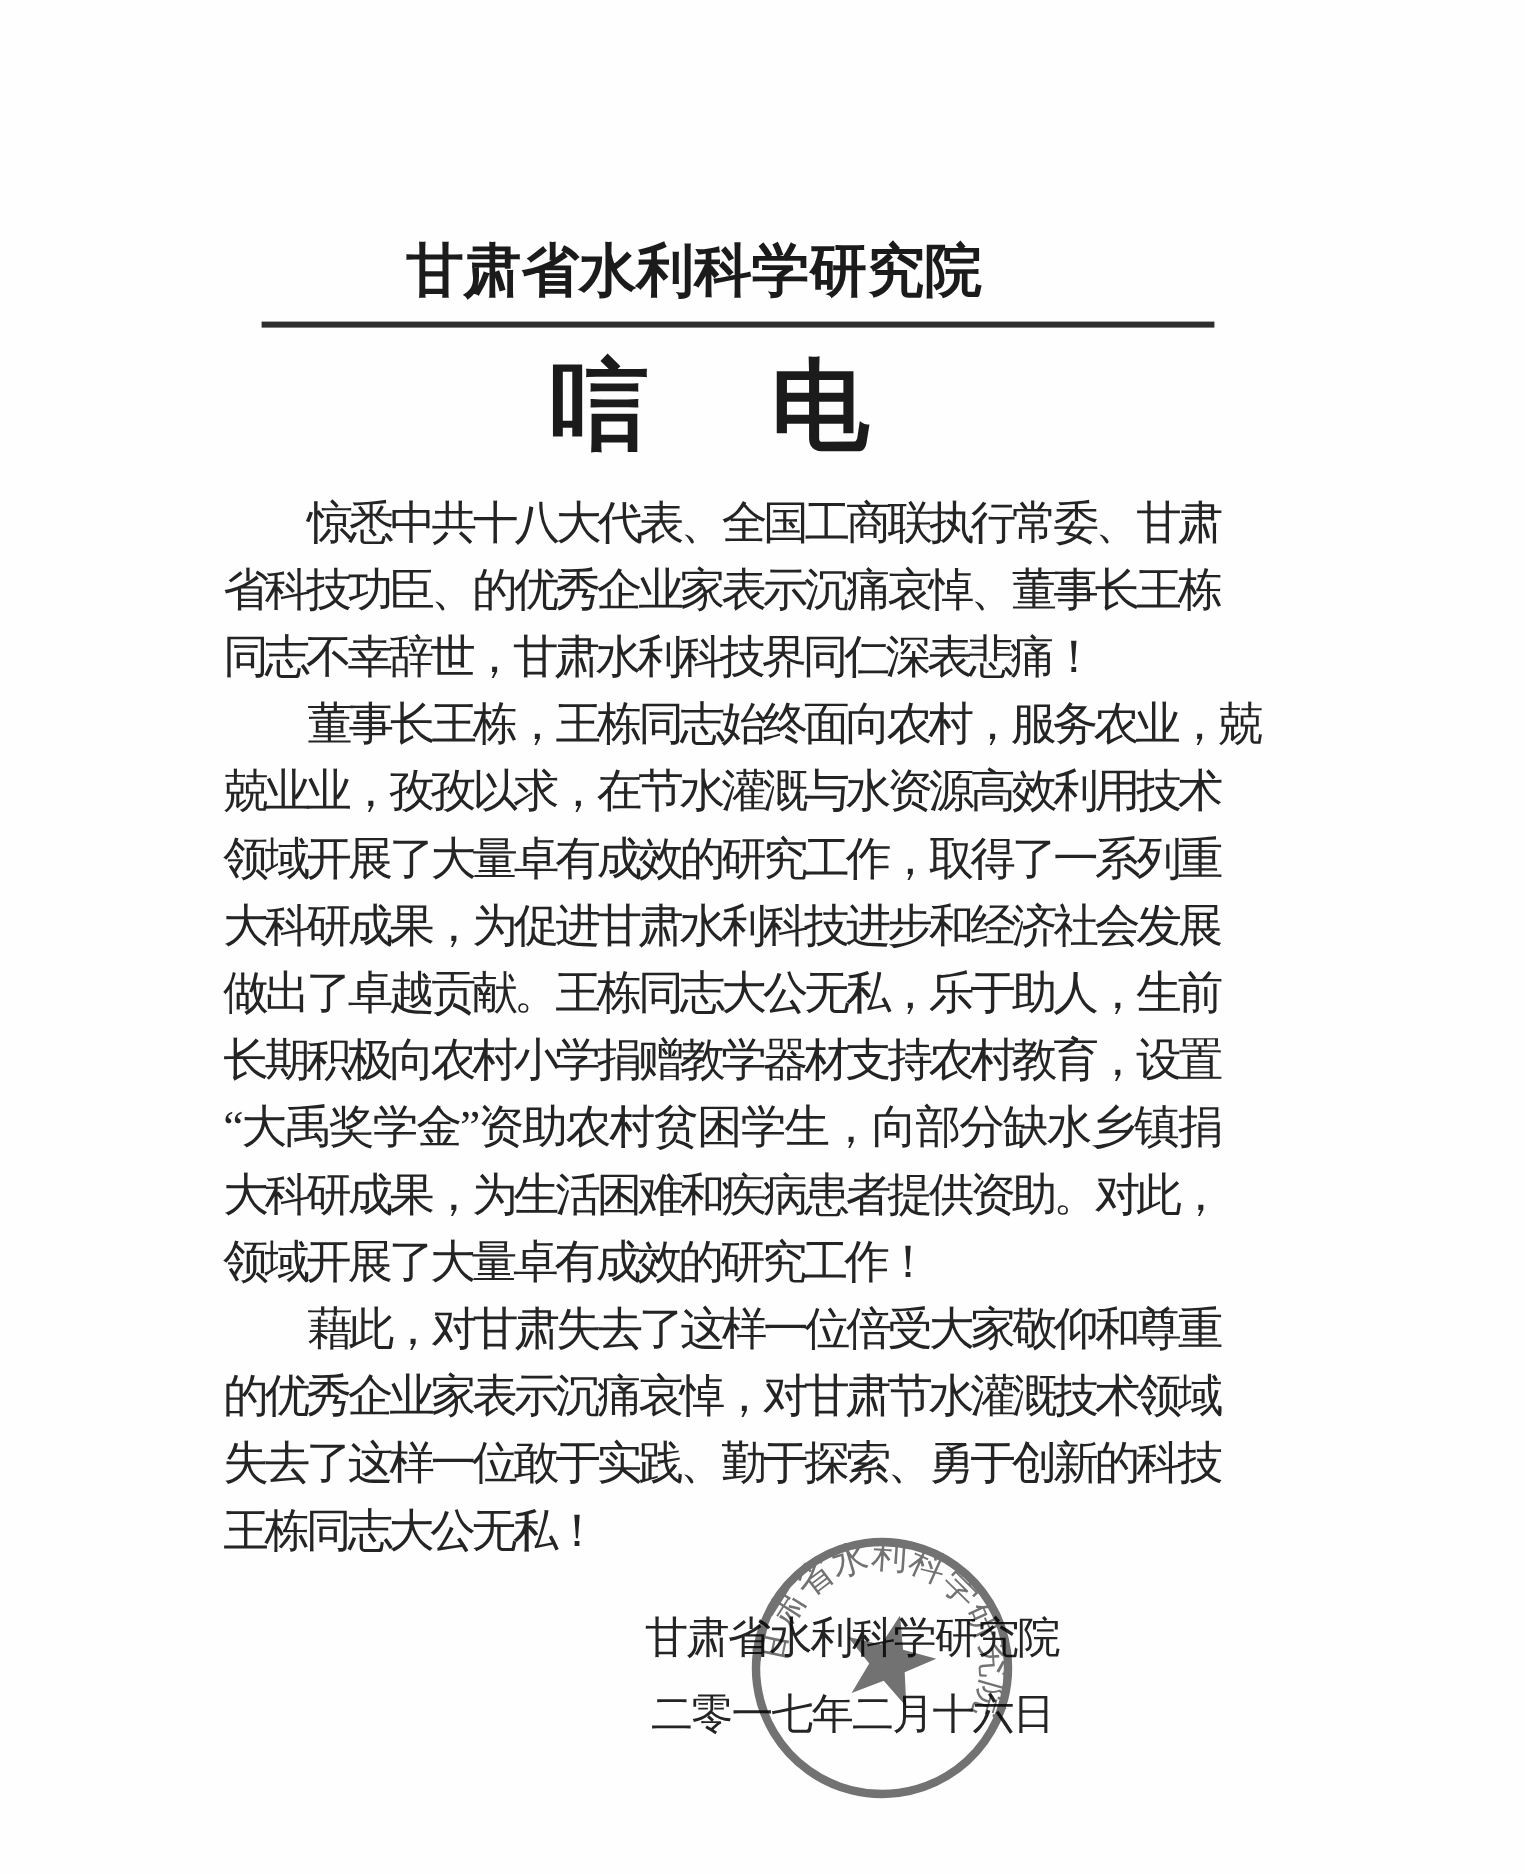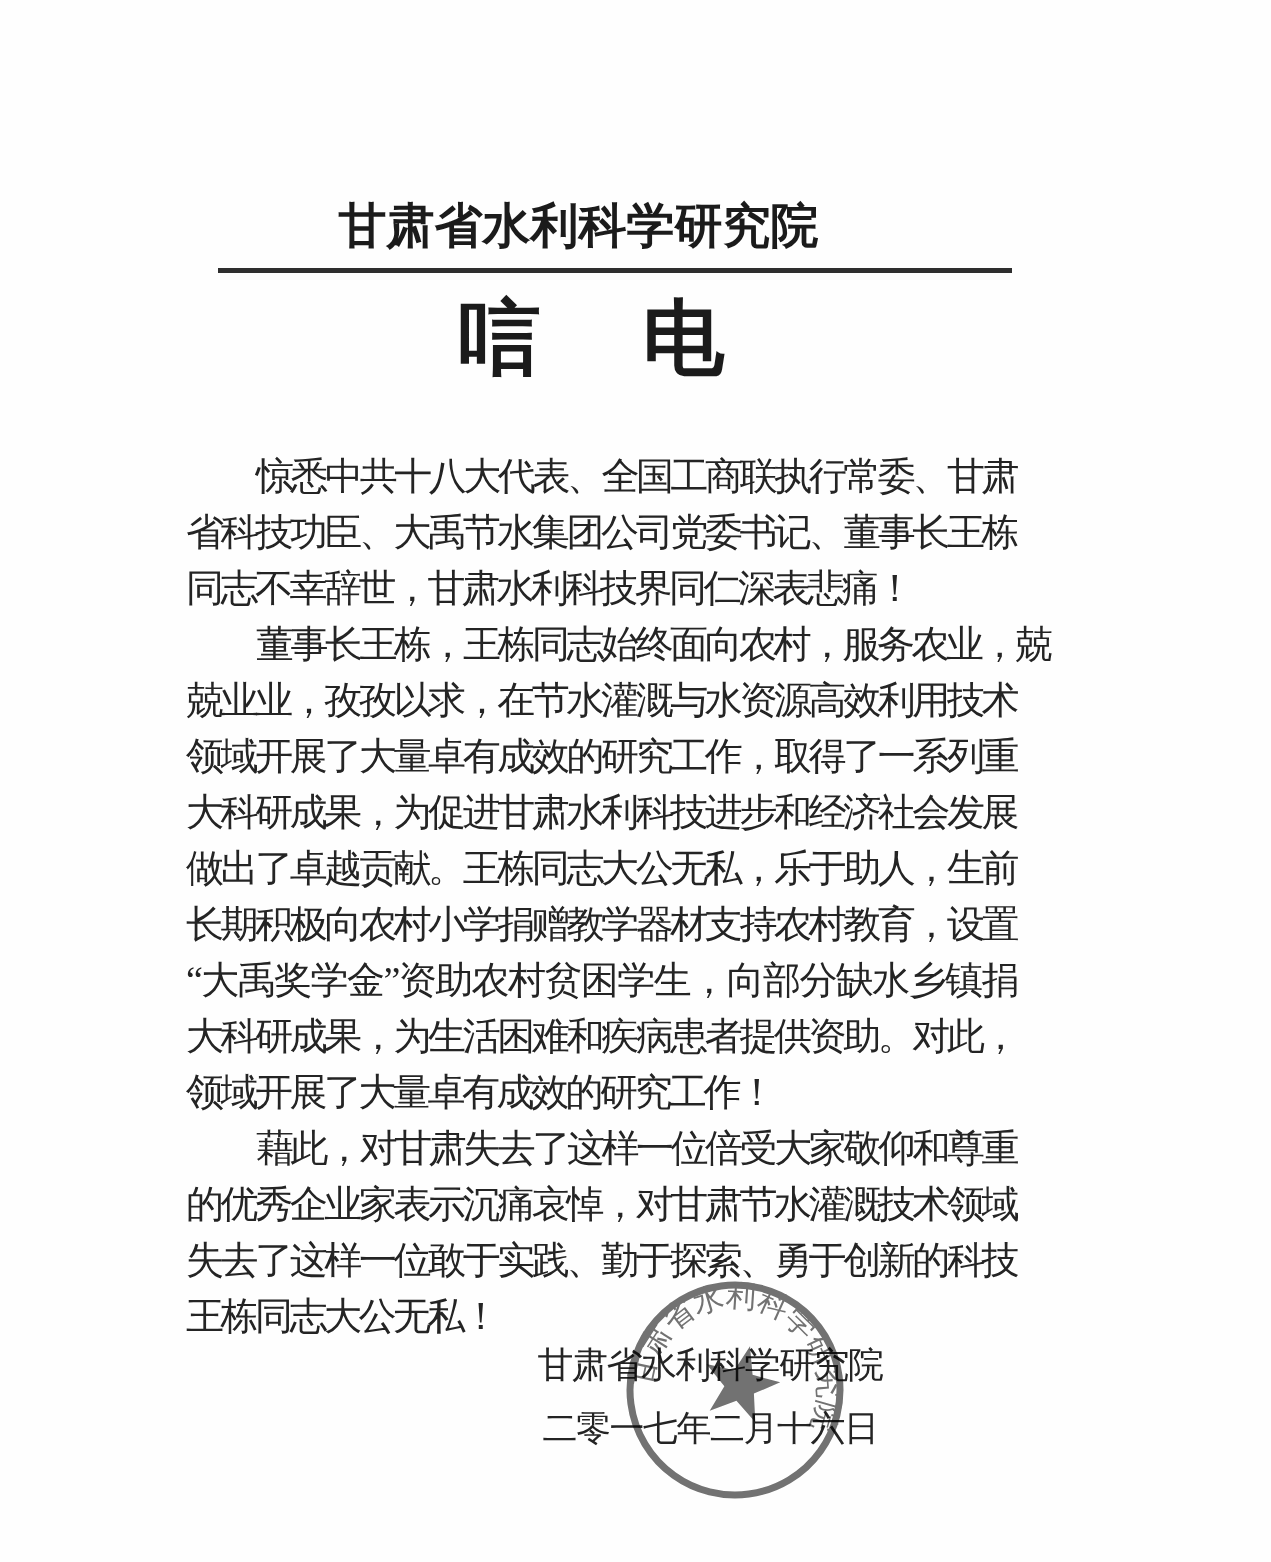--- a/index.html
+++ b/index.html
@@ -33,21 +33,21 @@
     position:absolute;top:296px;left:0;width:1271px;
     text-align:center;
     transform:translateX(-44px);
     font-weight:700;
     font-size:82px;
     color:var(--heading-ink);
     line-height:1.05;
   }
   .doc-title .gap{display:inline-block;width:102px;}
   .body-text{
-    position:absolute;top:448px;left:186px;width:830px;
+    position:absolute;top:408px;left:186px;width:830px;
   }
   .line{
     height:56px;line-height:56px;
     font-size:38px;
     letter-spacing:-3.5px;
     text-align:justify;
     text-align-last:justify;
     white-space:nowrap;
     color:var(--ink);
   }
@@ -69,21 +69,21 @@
 <div class="page">
 
   <div class="letterhead">甘肃省水利科学研究院</div>
 
   <div class="rule"></div>
 
   <div class="doc-title"><span>唁</span><span class="gap"></span><span>电</span></div>
 
   <div class="body-text">
       <div class="line first">惊悉中共十八大代表、全国工商联执行常委、甘肃</div>
-      <div class="line">省科技功臣、大禹节水集团公司党委书记、董事长王栋</div>
+      <div class="line">省科技功臣、的优秀企业家表示沉痛哀悼、董事长王栋</div>
       <div class="line last">同志不幸辞世，甘肃水利科技界同仁深表悲痛！</div>
       <div class="line first">董事长王栋，王栋同志始终面向农村，服务农业，兢</div>
       <div class="line">兢业业，孜孜以求，在节水灌溉与水资源高效利用技术</div>
       <div class="line">领域开展了大量卓有成效的研究工作，取得了一系列重</div>
       <div class="line">大科研成果，为促进甘肃水利科技进步和经济社会发展</div>
       <div class="line">做出了卓越贡献。王栋同志大公无私，乐于助人，生前</div>
       <div class="line">长期积极向农村小学捐赠教学器材支持农村教育，设置</div>
       <div class="line">“大禹奖学金”资助农村贫困学生，向部分缺水乡镇捐</div>
       <div class="line">大科研成果，为生活困难和疾病患者提供资助。对此，</div>
       <div class="line last">领域开展了大量卓有成效的研究工作！</div>

